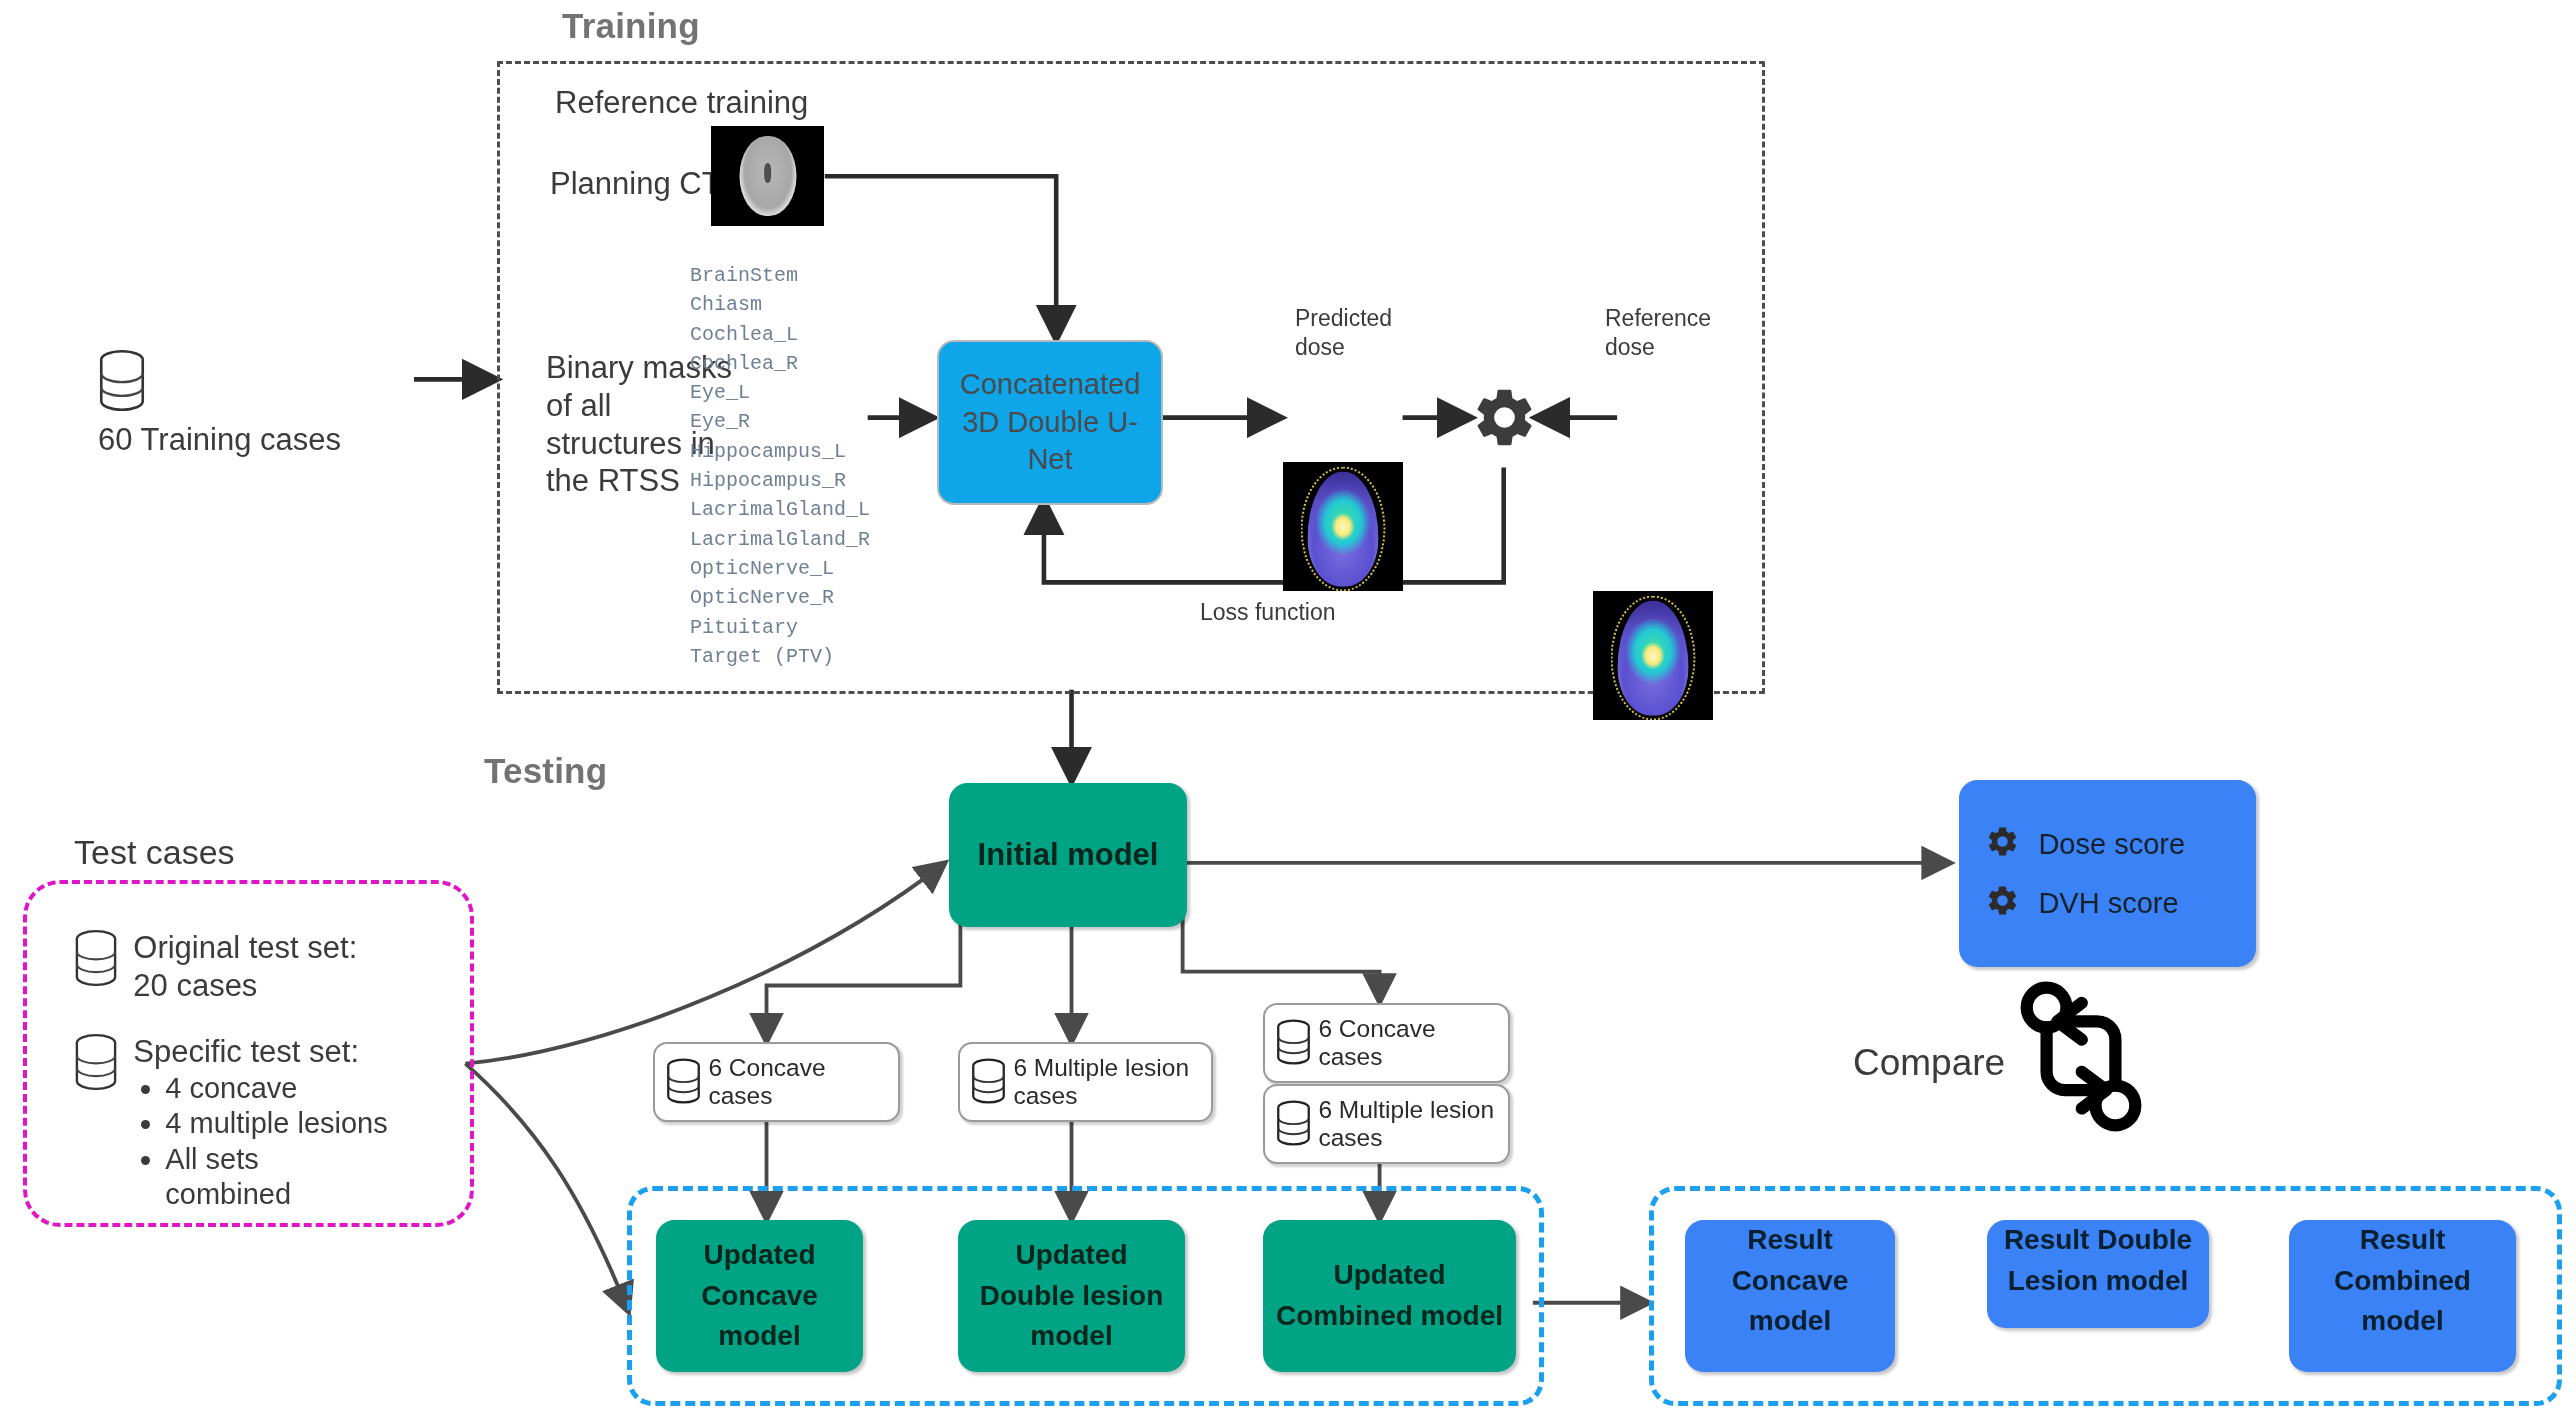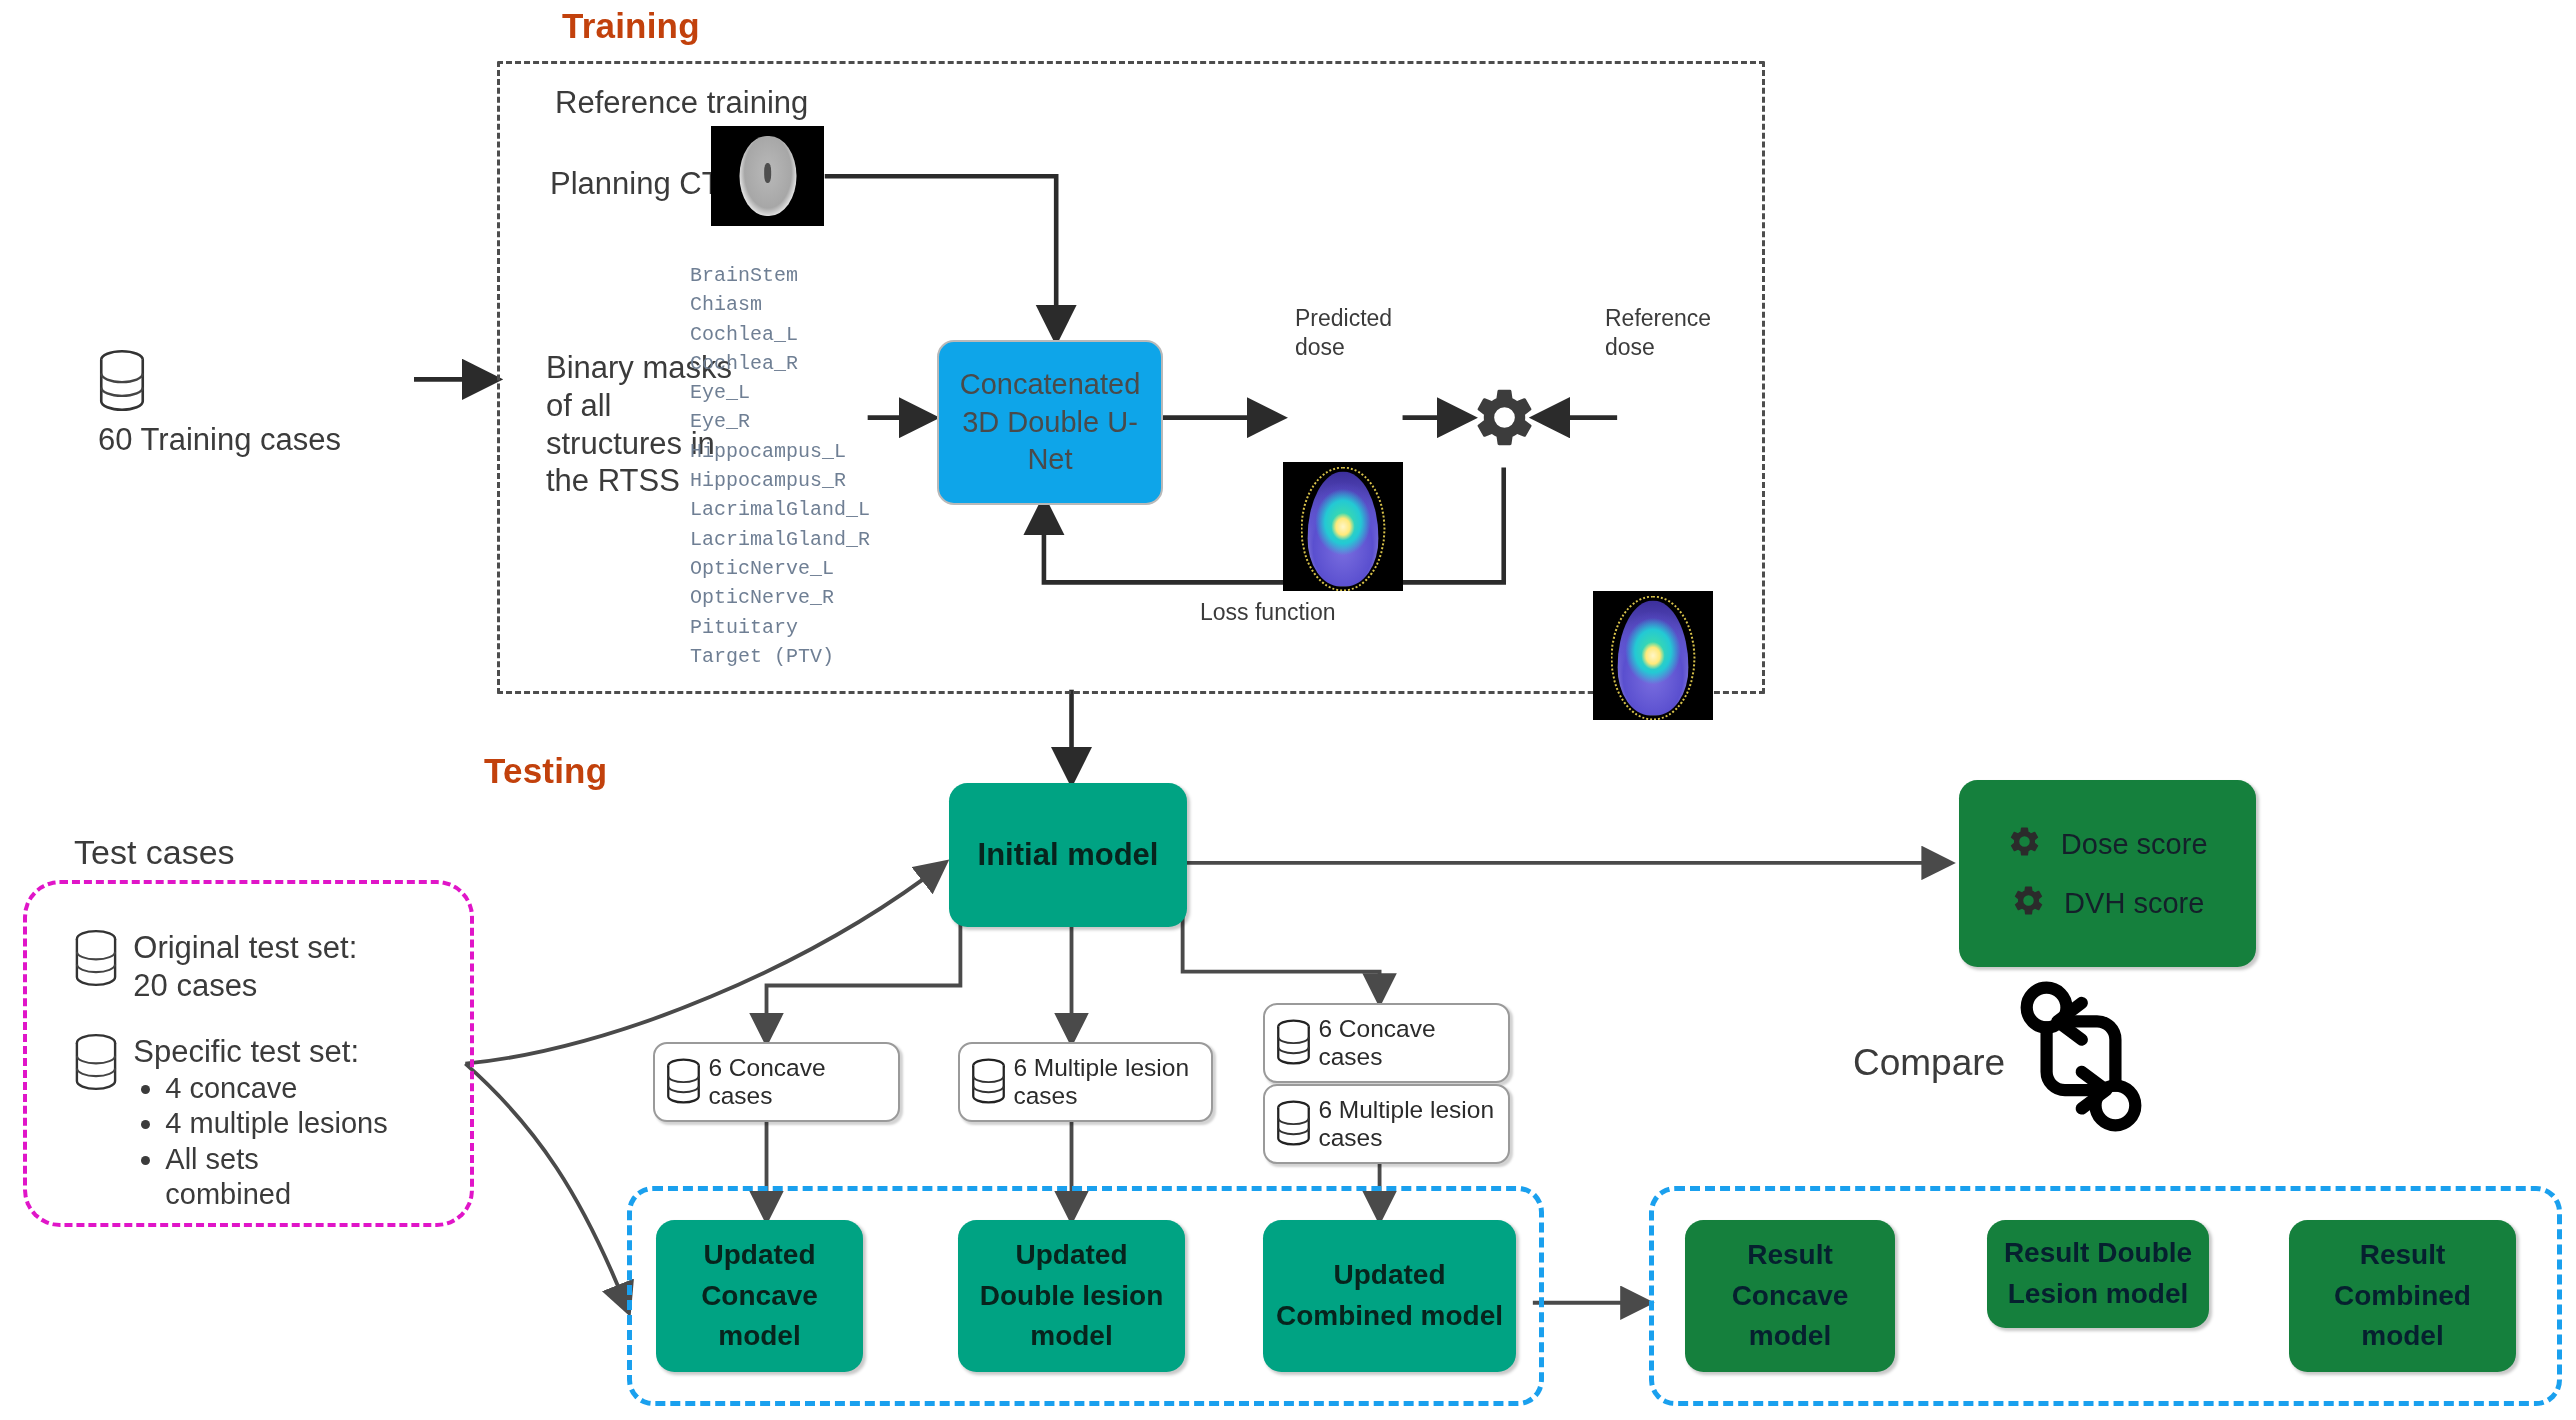--- a/index.html
+++ b/index.html
@@ -1,39 +1,39 @@
 <!DOCTYPE html>
 <html style="font-size:12.3px"><head>
 <meta charset="utf-8">
 <style>
   html,body{margin:0;padding:0;background:#fff;}
   body{font-family:"Liberation Sans",sans-serif;color:#1a1a1a;}
   #stage{position:relative;width:2576px;height:1420px;background:#fff;overflow:hidden;}
   #wires{position:absolute;left:0;top:0;width:2576px;height:1420px;pointer-events:none;}
 
   .abs{position:absolute;}
-  .ttl{font-weight:bold;font-size:35px;letter-spacing:0.2px;color:#c2410c;}
+  .ttl{font-weight:bold;font-size:35px;letter-spacing:0.2px;color:#737373;}
   .plain{font-size:31px;color:#3b3b3b;line-height:1.22;}
   .small{font-size:21.5px;color:#3b3b3b;line-height:1.25;}
   .dashbox{border:3.1px dashed #4d4d4d;border-radius:1.5px;}
   .dashbox-pink{border:4.6px dashed #e015c8;border-radius:37px;}
   .dashbox-blue{border:5.4px dashed #1aa0ee;border-radius:26px;}
 
   .unet{
     background:#0ea5e9;border:2.3px solid #b9b9b9;border-radius:17px;
     display:flex;align-items:center;justify-content:center;text-align:center;
     font-size:29px;color:#4a4a4a;line-height:1.3;
   }
   .greenbox{
     background:#00a383;border-radius:18.4px;display:flex;align-items:center;justify-content:center;
     text-align:center;font-weight:bold;color:#07241d;line-height:1.45;
     box-shadow:2.3px 2.3px 3.1px rgba(0,0,0,.22);
   }
   .bluebox{
-    background:#15803d;border-radius:18.4px;display:flex;align-items:center;justify-content:center;
+    background:#3b82f6;border-radius:18.4px;display:flex;align-items:flex-start;justify-content:center;
     text-align:center;font-weight:bold;color:#06202f;line-height:1.45;
     box-shadow:2.3px 2.3px 3.1px rgba(0,0,0,.22);
   }
   .casebox{
     background:#fff;border:2.3px solid #9a9a9a;border-radius:14px;
     display:flex;align-items:center;gap:7.7px;padding:4.6px 10.7px;
     box-shadow:2.3px 2.3px 2.3px rgba(0,0,0,.18);
   }
   .casebox .lbl{font-size:24.5px;color:#2b2b2b;line-height:1.16;}
   .scorebox{padding:20px 26px;display:flex;flex-direction:column;justify-content:center;gap:17px;}

